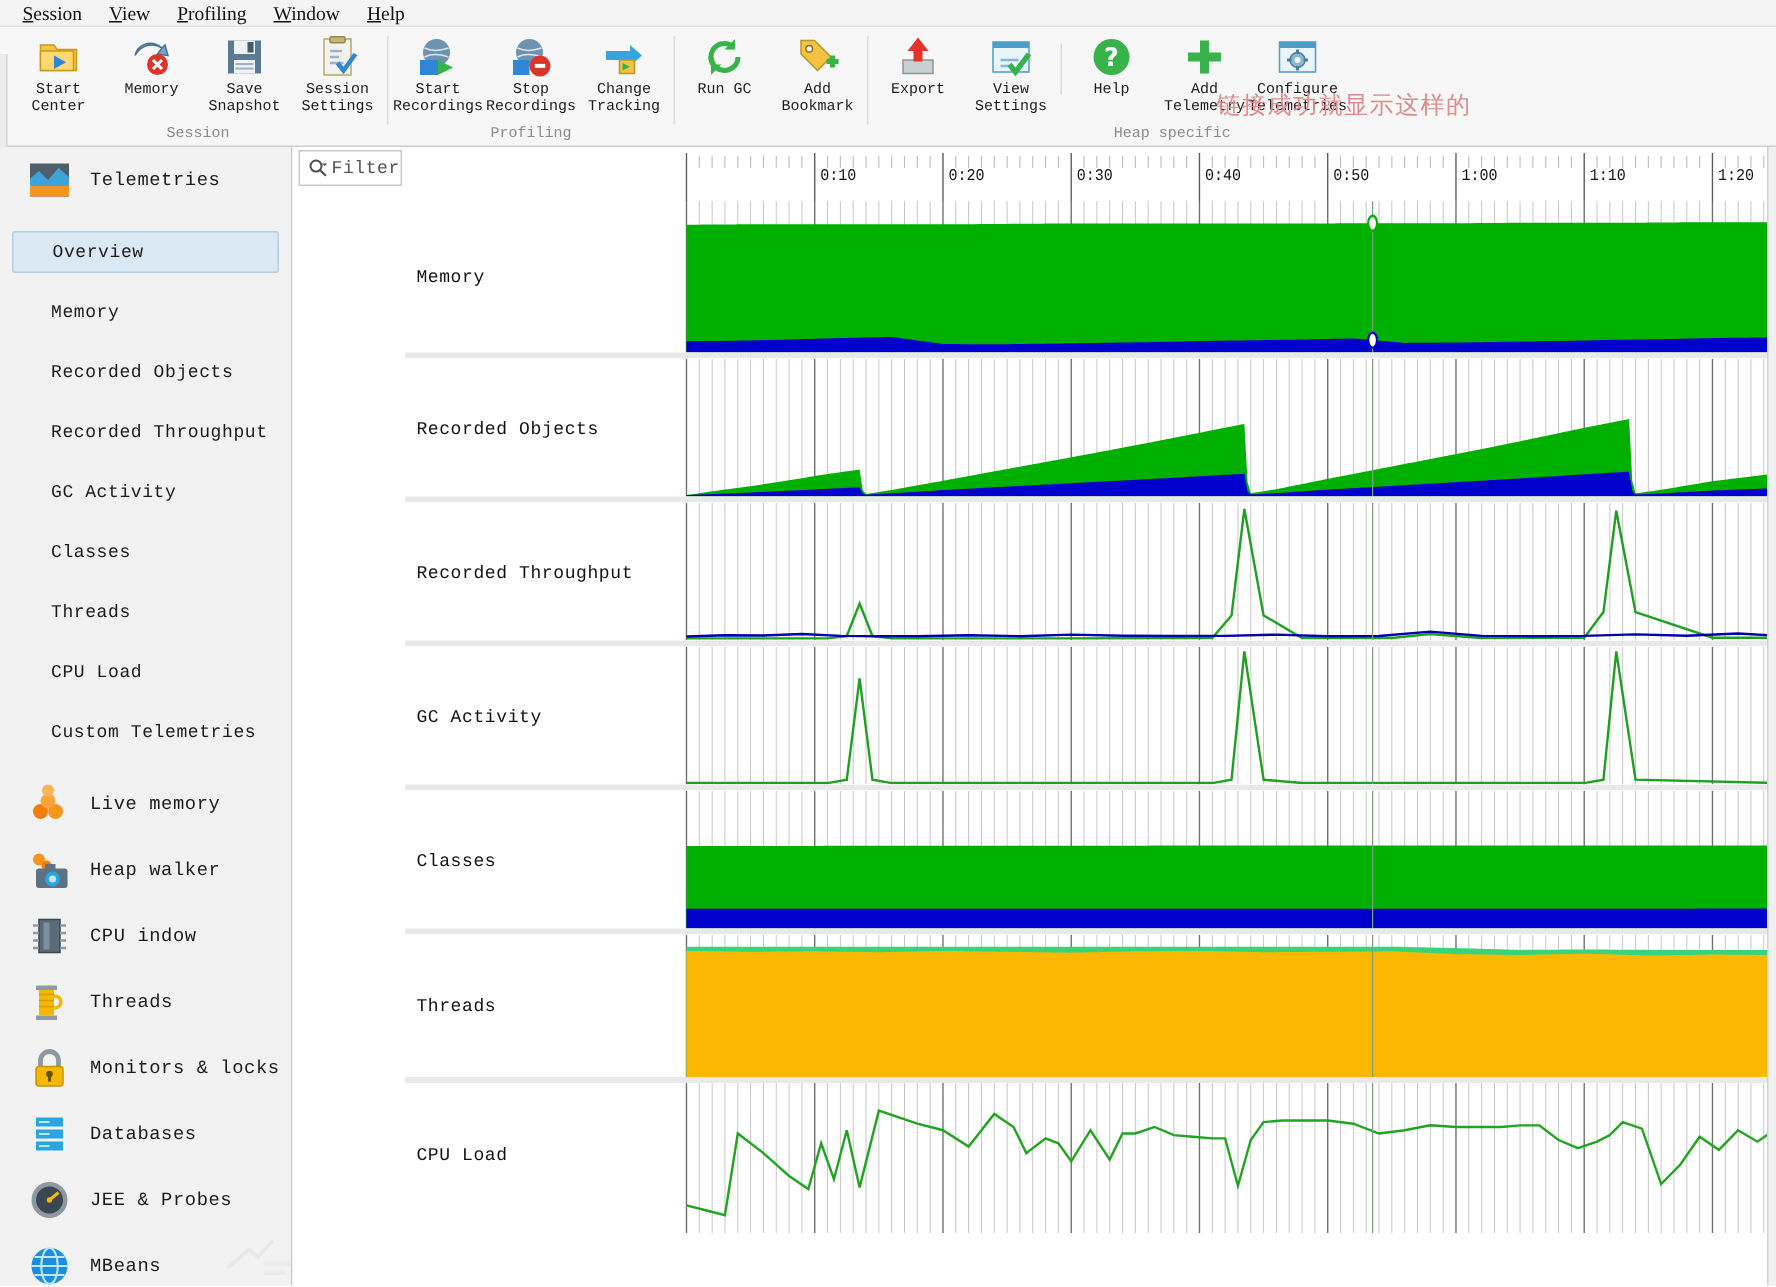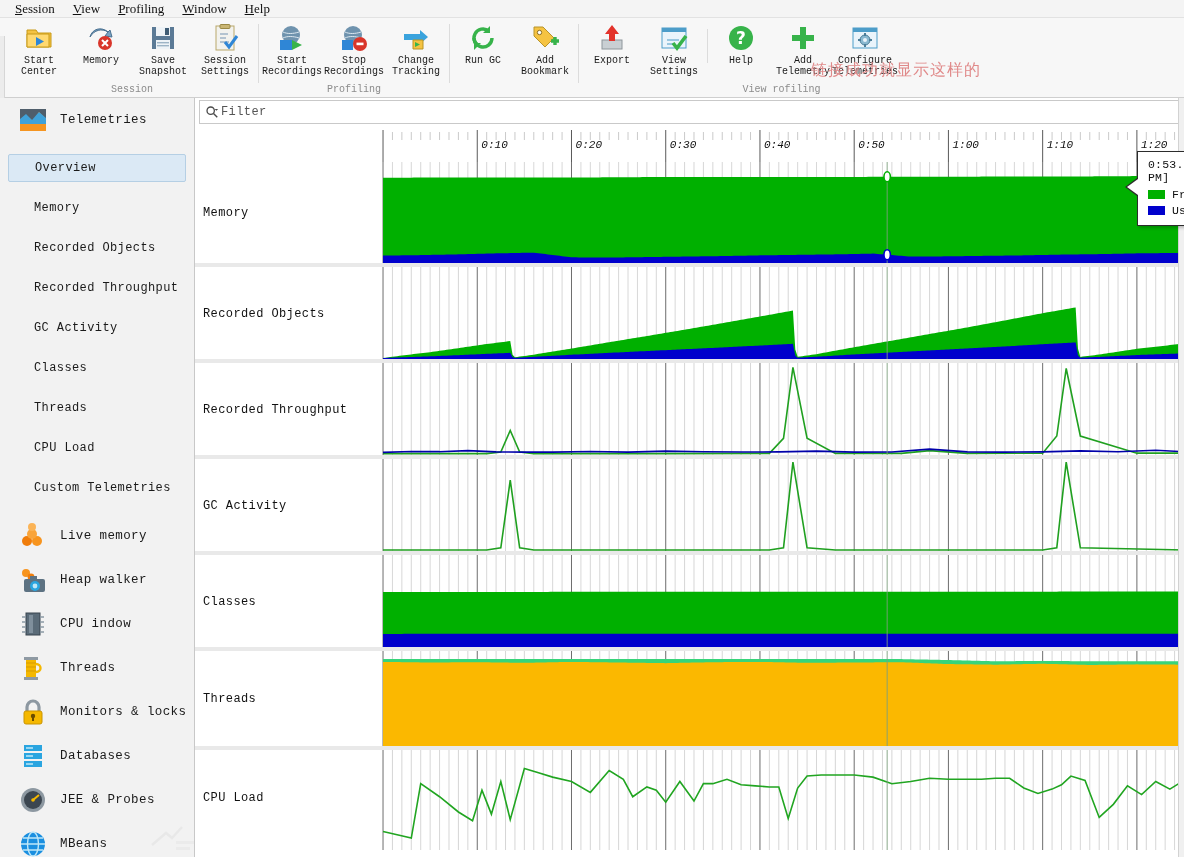--- a/index.html
+++ b/index.html
@@ -73,21 +73,21 @@
     box-sizing:border-box;
   }
   .sb-sub.selected{
     background:#dbe9f5;border:1px solid #b5cfe4;
   }
   .sb-watermark{
     position:absolute;left:150px;bottom:4px;width:46px;height:30px;opacity:.35;
   }
 
   
-  .content{flex:1;display:flex;flex-direction:column;background:#fff;position:relative;}
+  .content{flex:1;display:flex;flex-direction:row;background:#fff;position:relative;}
   .filterbar{
     height:24px;background:#fff;border:1px solid #c9c9c9;margin:2px 2px 2px 4px;
     display:flex;align-items:center;padding-left:5px;box-sizing:border-box;
   }
   .filterbar .fi{width:14px;height:14px;margin-right:2px;position:relative;}
   .filterbar .ftxt{color:#555;font-size:12px;letter-spacing:.4px;}
 
   .charts{position:relative;flex:1;overflow:hidden;background:#fff;}
 
   .panel{position:relative;box-sizing:border-box;border-bottom:4px solid #e9e9e9;background:#fff;}
@@ -96,21 +96,21 @@
     font-size:11px;color:#111;box-sizing:border-box;letter-spacing:.3px;
   }
   .panel .ylab-top{top:1px;}
   .panel .ylab-bot{bottom:1px;}
   .panel .rowlabel{
     position:absolute;left:8px;font-size:12px;color:#111;letter-spacing:.4px;
   }
   .plot{position:absolute;left:184px;right:0;top:0;bottom:0;overflow:hidden;background:#fff;}
   .plot svg{display:block;width:100%;height:100%;}
 
-  .axisrow{position:relative;height:36px;font-style:italic;}
+  .axisrow{position:relative;height:36px;}
   .axisrow .axis-plot{position:absolute;left:184px;right:0;top:0;bottom:0;}
   .axisrow svg{display:block;width:100%;height:100%;}
 
   
   .tooltip{
     position:absolute;background:#fff;border:1px solid #2c2c2c;
     padding:6px 10px 8px 10px;box-shadow:2px 2px 3px rgba(0,0,0,.22);
     z-index:40;
   }
   .tooltip .tt-time{font-size:11.5px;color:#111;margin-bottom:4px;letter-spacing:.2px;}
@@ -321,21 +321,21 @@
                 <rect x="3" y="5" width="24" height="20" fill="#eaf4fb" stroke="#4d9dc9"></rect>
                 <rect x="3" y="5" width="24" height="4" fill="#4d9dc9"></rect>
                 <circle cx="15" cy="17" r="5" fill="#8ab8d0" stroke="#4d7e99"></circle>
                 <circle cx="15" cy="17" r="2" fill="#eaf4fb"></circle>
                 <path d="M15 10v3M15 21v3M8 17h3M19 17h3" stroke="#4d7e99" stroke-width="2"></path>
               </svg>
           </div>
           <div class="lbl">Configure<br>Telemetries</div>
         </div>
       </div>
-      <div class="tb-caption" style="left:86px;right:0;">View rofiling</div>
+      <div class="tb-caption" style="left:86px;right:0;">Heap specific</div>
     </div>
 
     <div class="ribbon-note">链接成功就显示这样的</div>
   </div>
 
   <div class="body">
 
     <div class="sidebar">
 
       <div class="sb-section">

